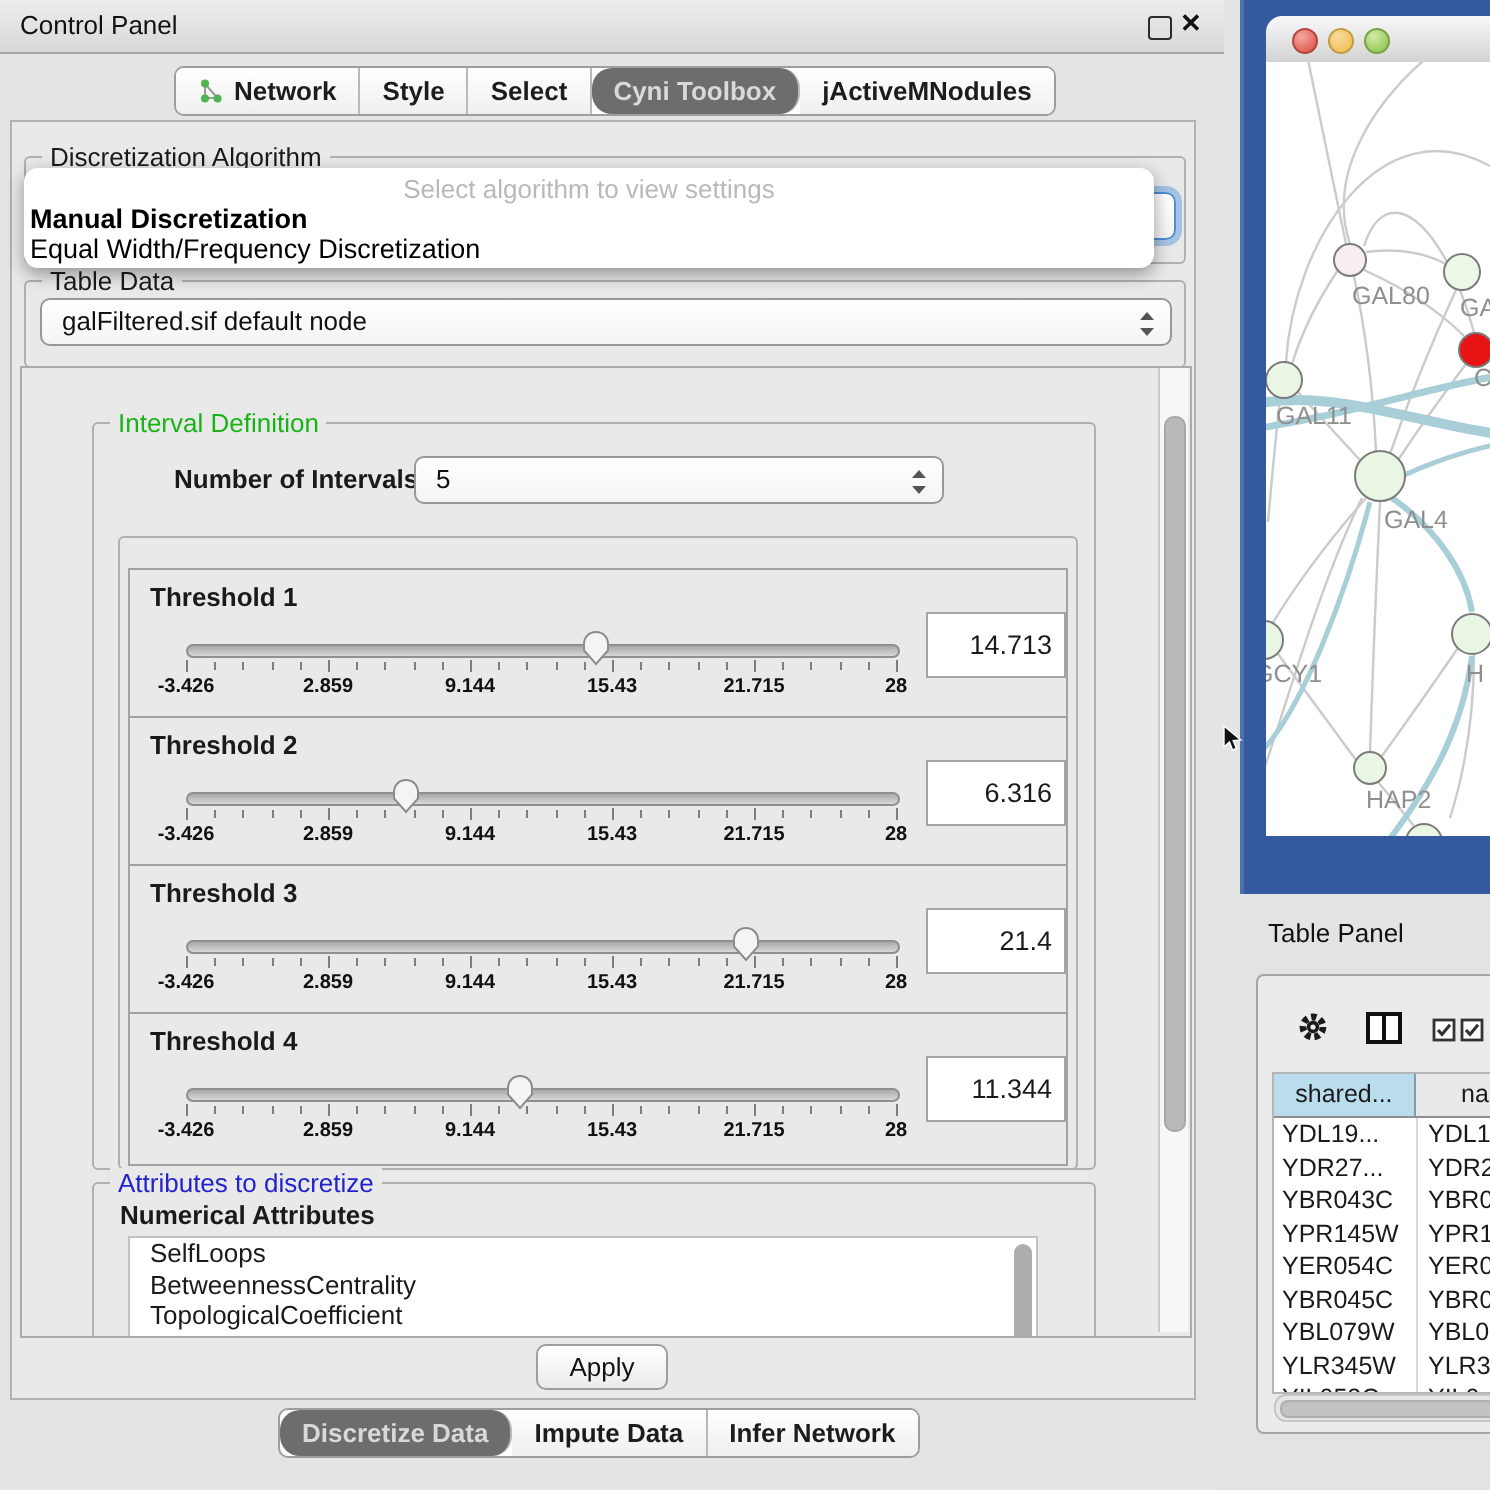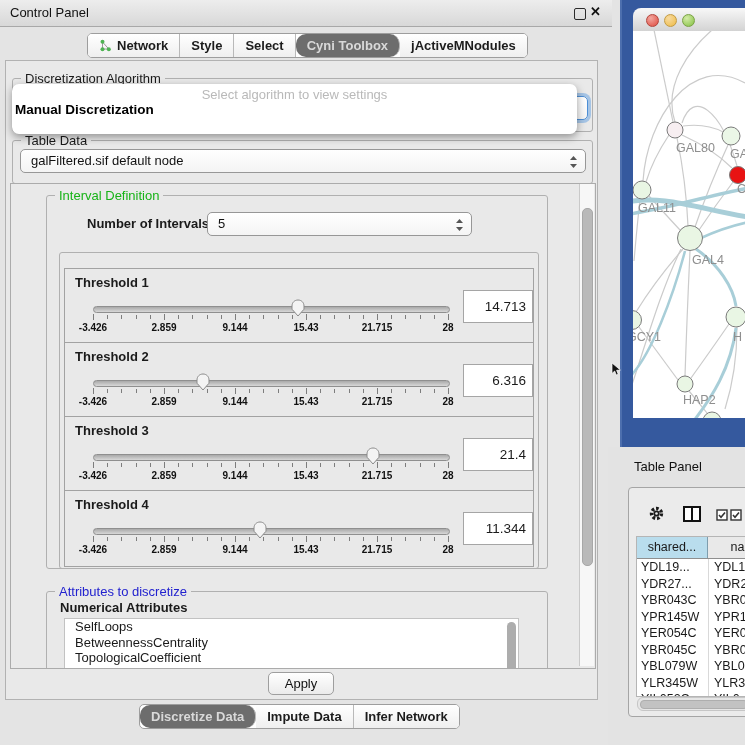--- a/index.html
+++ b/index.html
@@ -127,25 +127,26 @@
   <span>galFiltered.sif default node</span>
   <span class="arrows"><svg width="9" height="14" viewBox="0 0 9 14">
         <path d="M4.5,1 L8,5 L1,5 Z" fill="#555"></path>
         <path d="M4.5,13 L8,9 L1,9 Z" fill="#555"></path>
       </svg></span>
 </div>
 
 <div class="abs popup">
   <div class="abs popup-hint">Select algorithm to view settings</div>
   <div class="abs popup-opt sel" style="top:18px;">Manual Discretization</div>
+  <div class="abs popup-opt" style="top:33px;">Equal Width/Frequency Discretization</div>
 </div>
 
 <div class="abs viewport">
 
-  <div class="tgroup" style="left:35px;top:11px;width:500px;height:372px;">
+  <div class="tgroup" style="left:35px;top:27px;width:500px;height:372px;">
     <span class="tlabel green">Interval Definition</span>
     <span class="abs" style="left:40px;top:20px;font-weight:bold;">Number of Intervals</span>
     <div class="combo" style="left:160px;top:16px;width:253px;height:22px;">
       <span>5</span>
       <span class="arrows"><svg width="9" height="14" viewBox="0 0 9 14">
             <path d="M4.5,1 L8,5 L1,5 Z" fill="#555"></path>
             <path d="M4.5,13 L8,9 L1,9 Z" fill="#555"></path>
           </svg></span>
     </div>
     <div class="tgroup" id="thr-panels" style="left:12px;top:56px;width:478px;height:315px;">

